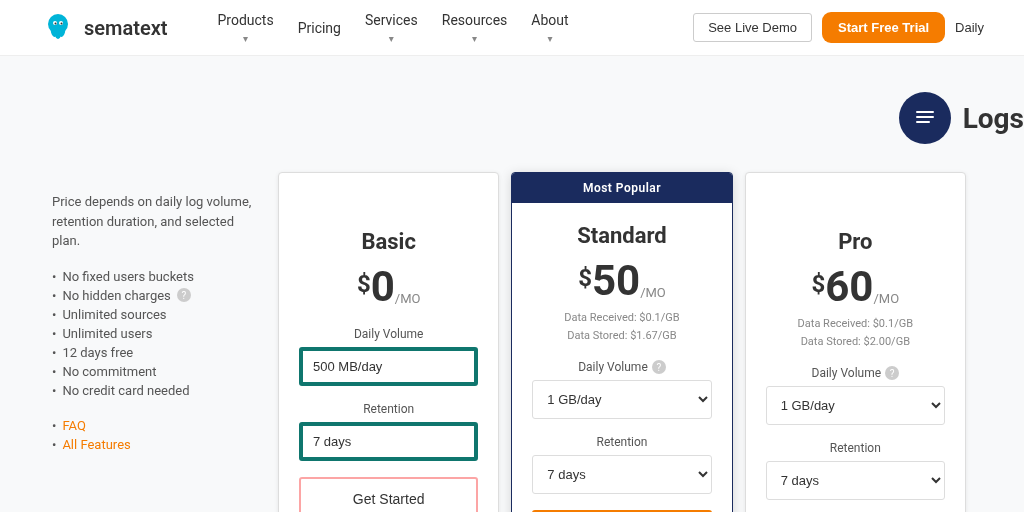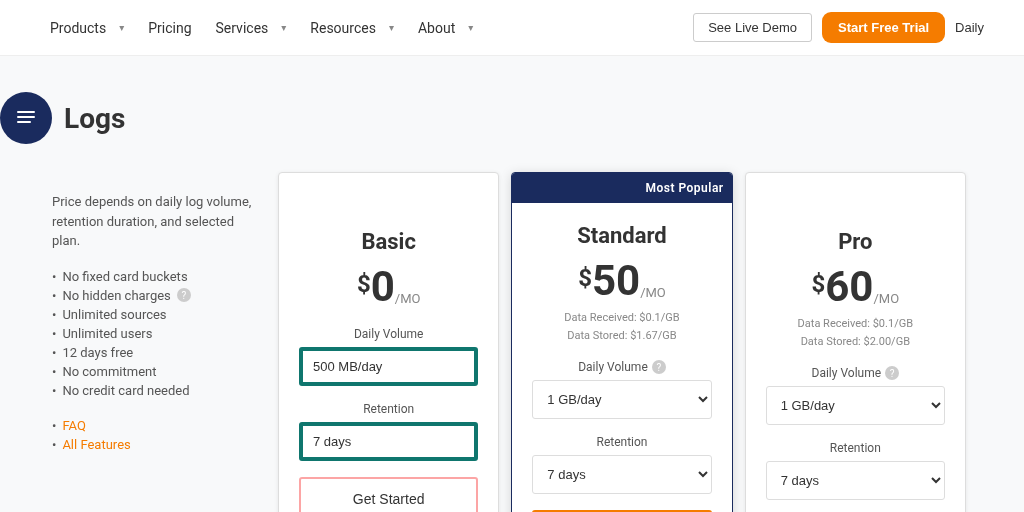--- a/index.html
+++ b/index.html
@@ -4,32 +4,32 @@
   <style>
     * { box-sizing: border-box; margin: 0; padding: 0; }
     body { font-family: -apple-system, BlinkMacSystemFont, 'Segoe UI', Roboto, sans-serif; background: #fff; color: #333; font-size: 14px; }
 
     
     .header { display: flex; align-items: center; padding: 0 40px; height: 56px; border-bottom: 1px solid #eee; background: #fff; }
     .logo { display: flex; align-items: center; gap: 8px; margin-right: 40px; }
     .logo-icon { width: 36px; height: 36px; }
     .logo-text { font-size: 20px; font-weight: 600; color: #333; }
     .nav { display: flex; align-items: center; gap: 4px; flex: 1; }
-    .nav-item { display: flex; align-items: center; gap: 13px; padding: 6px 10px; cursor: pointer; color: #333; font-size: 14px; border-radius: 3px; }
+    .nav-item { display: flex; align-items: center; gap: 5px; padding: 6px 10px; cursor: pointer; color: #333; font-size: 14px; border-radius: 3px; flex-direction: column; }
     .nav-chevron { font-size: 10px; color: #888; }
     .header-actions { display: flex; align-items: center; gap: 10px; }
     .btn-live-demo { border: 1px solid #ccc; background: #fff; color: #333; padding: 6px 14px; border-radius: 3px; cursor: pointer; font-size: 13px; }
     .btn-start-trial { background: #f57c00; color: #fff; border: none; padding: 8px 16px; border-radius: 9px; cursor: pointer; font-size: 13px; font-weight: 600; }
     .btn-login { background: none; border: none; color: #333; cursor: pointer; font-size: 13px; }
 
     
     .page { background: #f8f9fa; min-height: calc(100vh - 56px); }
 
     
-    .product-header { text-align: left; padding: 36px 0 28px; }
+    .product-header { text-align: right; padding: 36px 0 28px; }
     .product-icon-circle { width: 52px; height: 52px; background: #1a2b5e; border-radius: 50%; display: inline-flex; align-items: center; justify-content: center; margin-right: 12px; vertical-align: middle; }
     .product-title { display: inline-flex; align-items: center; font-size: 28px; font-weight: 700; color: #333; }
 
     
     .pricing-section { display: flex; gap: 0; max-width: 960px; margin: 0 auto; padding: 0 20px 40px; align-items: flex-start; }
 
     
     .info-panel { flex: 0 0 220px; padding: 20px 20px 0 0; }
     .info-panel p { color: #555; font-size: 13px; line-height: 1.5; margin-bottom: 16px; }
     .info-panel ul { list-style: none; margin-bottom: 16px; }
@@ -38,21 +38,21 @@
     .help-icon { display: inline-flex; align-items: center; justify-content: center; width: 14px; height: 14px; background: #ccc; color: #fff; border-radius: 50%; font-size: 10px; cursor: pointer; }
     .info-links { list-style: none; }
     .info-links li { padding: 2px 0; display: flex; align-items: center; gap: 6px; }
     .info-links li::before { content: '•'; color: #555; }
     .info-links a { color: #f57c00; text-decoration: none; font-size: 13px; }
 
     
     .plans { display: flex; gap: 0; flex: 1; }
     .plan-card { flex: 1; background: #fff; border: 1px solid #ddd; border-radius: 4px; overflow: hidden; margin: 0 6px; box-shadow: 0 1px 4px rgba(0,0,0,0.08); }
     .plan-card.featured { border-color: #1a2b5e; box-shadow: 0 2px 12px rgba(0,0,0,0.15); z-index: 1; }
-    .plan-badge { background: #1a2b5e; color: #fff; text-align: right; padding: 8px; font-size: 12px; font-weight: 600; letter-spacing: 0.5px; }
+    .plan-badge { background: #1a2b5e; color: #fff; text-align: center; padding: 8px; font-size: 12px; font-weight: 600; letter-spacing: 0.5px; }
     .plan-badge-placeholder { height: 36px; }
     .plan-body { padding: 20px 20px 24px; }
     .plan-name { text-align: center; font-size: 22px; font-weight: 700; color: #333; margin-bottom: 8px; }
     .plan-price { text-align: center; margin-bottom: 4px; }
     .price-amount { font-size: 42px; font-weight: 700; color: #333; }
     .price-dollar { font-size: 24px; font-weight: 700; color: #333; vertical-align: top; margin-top: 8px; display: inline-block; }
     .price-mo { font-size: 13px; color: #888; vertical-align: bottom; margin-bottom: 5px; display: inline-block; }
     .plan-subtext { text-align: center; font-size: 11px; color: #888; margin-bottom: 4px; line-height: 1.6; }
 
     .plan-label { font-size: 12px; color: #555; text-align: center; margin-top: 16px; margin-bottom: 6px; display: flex; align-items: center; justify-content: center; gap: 4px; }
@@ -60,20 +60,34 @@
     .plan-input { width: 100%; border: 4px solid #0f766e; border-radius: 3px; padding: 8px 10px; font-size: 13px; color: #333; background: #fff; }
 
     .btn-get-started { width: 100%; border: 2px solid #fca5a5; background: #fff; color: #333; padding: 12px; border-radius: 3px; cursor: pointer; font-size: 14px; margin-top: 16px; }
     .btn-try-free { width: 100%; border: none; background: #f57c00; color: #fff; padding: 12px; border-radius: 3px; cursor: pointer; font-size: 14px; font-weight: 600; margin-top: 16px; }
     .btn-try-free-outline { width: 100%; border: 1px solid #ddd; background: #fff; color: #333; padding: 12px; border-radius: 3px; cursor: pointer; font-size: 14px; margin-top: 16px; }
   </style>
 </head>
 <body>
 
 <header class="header">
+  <div class="logo">
+
+    <svg class="logo-icon" viewBox="0 0 36 36" xmlns="http://www.w3.org/2000/svg">
+      <circle cx="18" cy="14" r="10" fill="#00b4d8"></circle>
+      <ellipse cx="14" cy="22" rx="3" ry="5" fill="#00b4d8" transform="rotate(-15 14 22)"></ellipse>
+      <ellipse cx="18" cy="24" rx="3" ry="5" fill="#00b4d8"></ellipse>
+      <ellipse cx="22" cy="22" rx="3" ry="5" fill="#00b4d8" transform="rotate(15 22 22)"></ellipse>
+      <circle cx="15" cy="13" r="2" fill="#fff"></circle>
+      <circle cx="21" cy="13" r="2" fill="#fff"></circle>
+      <circle cx="15.5" cy="13.5" r="1" fill="#333"></circle>
+      <circle cx="21.5" cy="13.5" r="1" fill="#333"></circle>
+    </svg>
+    <span class="logo-text">sematext</span>
+  </div>
   <nav class="nav">
     <div class="nav-item">
       <span>Products</span>
       <span class="nav-chevron">▾</span>
     </div>
     <div class="nav-item">
       <span>Pricing</span>
     </div>
     <div class="nav-item">
       <span>Services</span>
@@ -109,21 +123,21 @@
       <span>Logs</span>
     </div>
   </div>
 
   <div class="pricing-section">
 
     <div class="info-panel">
       <p>Price depends on daily log volume, retention duration, and selected plan.</p>
       <ul>
         <li>
-          <span>No fixed card buckets</span>
+          <span>No fixed users buckets</span>
         </li>
         <li>
           <span>No hidden charges</span>
           <span class="help-icon">?</span>
         </li>
         <li>
           <span>Unlimited sources</span>
         </li>
         <li>
           <span>Unlimited users</span>

